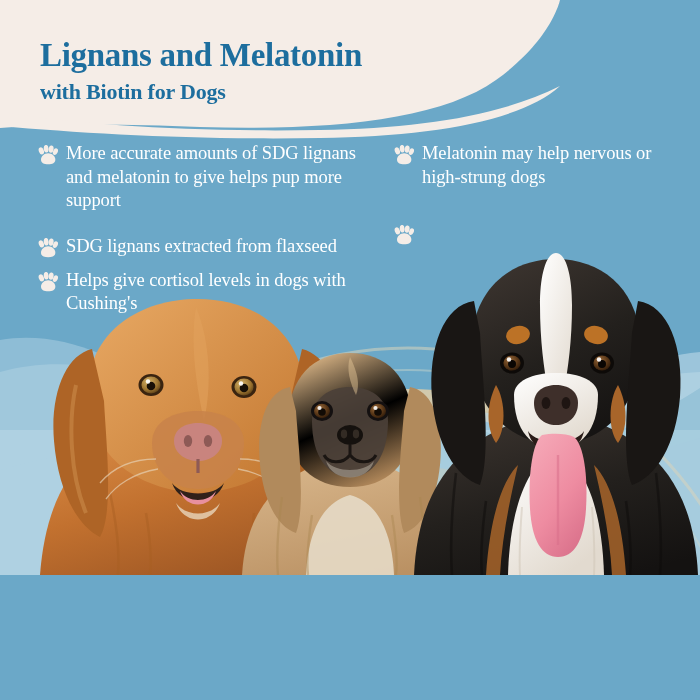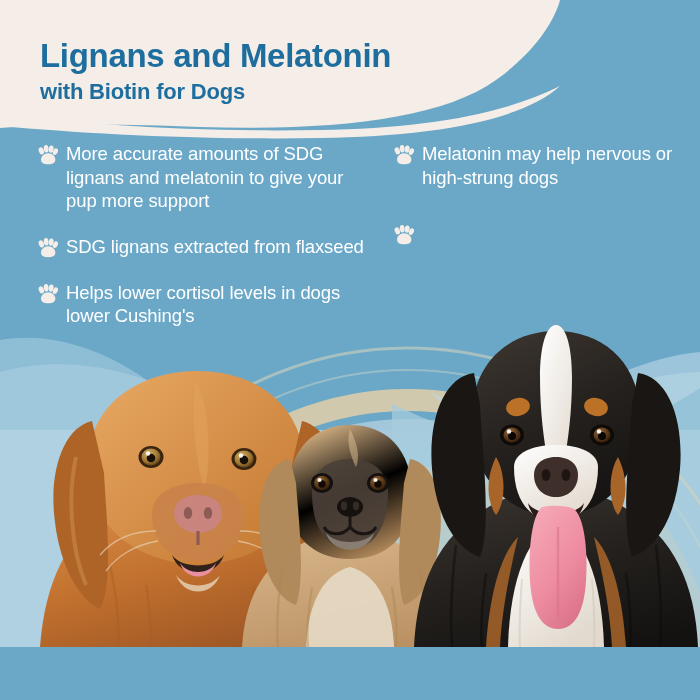--- a/index.html
+++ b/index.html
@@ -3,22 +3,23 @@
 <meta charset="utf-8">
 <title>Lignans and Melatonin with Biotin for Dogs</title>
 <style>
   html,body{margin:0;padding:0;}
   body{
     width:700px;height:700px;
     font-family:"Liberation Sans","DejaVu Sans",sans-serif;
     overflow:hidden;background:#6BA8C8;
   }
   #poster{
-    position:relative;width:700px;height:647px;overflow:hidden;
+    position:relative;width:700px;height:575px;overflow:hidden;
     background:#6BA8C8;
+    font-family:Liberation Serif, serif;
   }
 
   
   .bg-layer{position:absolute;inset:0;width:700px;height:700px;}
 
   
   .header-text{
     position:absolute;left:40px;top:38px;width:520px;z-index:6;
   }
   .title-main{
@@ -43,21 +44,21 @@
     color:#FFFFFF;font-size:18.5px;line-height:1.28;
     letter-spacing:-0.1px;margin:0;
   }
   .paw{
     position:absolute;left:0;top:3px;width:22px;height:20px;
     display:block;
   }
 
   
   .col-left  .b1{margin-bottom:22px;}
-  .col-left  .b2{margin-bottom:22px;}
+  .col-left  .b2{margin-bottom:10px;}
   .col-right .b1{margin-bottom:33px;}
 
   
   .dogs{position:absolute;left:0;bottom:0;width:700px;height:330px;z-index:5;}
 </style>
 </head>
 <body>
 
 <div id="poster">
 
@@ -164,21 +165,21 @@
 
       <div class="bullet b1">
         <svg class="paw" viewBox="0 0 26 24">
           <ellipse cx="6.2" cy="7.0" rx="3.0" ry="4.4" fill="#F5EDE7" transform="rotate(-20 6.2 7.0)"></ellipse>
           <ellipse cx="12.0" cy="4.4" rx="2.9" ry="4.5" fill="#F5EDE7" transform="rotate(-6 12 4.4)"></ellipse>
           <ellipse cx="18.0" cy="4.9" rx="2.9" ry="4.4" fill="#F5EDE7" transform="rotate(9 18 4.9)"></ellipse>
           <ellipse cx="23.1" cy="8.0" rx="2.8" ry="4.2" fill="#F5EDE7" transform="rotate(24 23.1 8)"></ellipse>
           <path d="M14.4,10.0 C19.0,10.0 23.0,13.6 23.0,17.6 C23.0,21.2 19.6,23.2 14.4,23.2
                    C9.2,23.2 5.8,21.2 5.8,17.6 C5.8,13.6 9.8,10.0 14.4,10.0 Z" fill="#F5EDE7"></path>
         </svg>
-        <p class="bullet-text">More accurate amounts of SDG lignans and melatonin to give your pup more support</p>
+        <p class="bullet-text">More accurate amounts of SDG lignans and melatonin to give helps pup more support</p>
       </div>
 
       <div class="bullet b2">
         <svg class="paw" viewBox="0 0 26 24">
           <ellipse cx="6.2" cy="7.0" rx="3.0" ry="4.4" fill="#F5EDE7" transform="rotate(-20 6.2 7.0)"></ellipse>
           <ellipse cx="12.0" cy="4.4" rx="2.9" ry="4.5" fill="#F5EDE7" transform="rotate(-6 12 4.4)"></ellipse>
           <ellipse cx="18.0" cy="4.9" rx="2.9" ry="4.4" fill="#F5EDE7" transform="rotate(9 18 4.9)"></ellipse>
           <ellipse cx="23.1" cy="8.0" rx="2.8" ry="4.2" fill="#F5EDE7" transform="rotate(24 23.1 8)"></ellipse>
           <path d="M14.4,10.0 C19.0,10.0 23.0,13.6 23.0,17.6 C23.0,21.2 19.6,23.2 14.4,23.2
                    C9.2,23.2 5.8,21.2 5.8,17.6 C5.8,13.6 9.8,10.0 14.4,10.0 Z" fill="#F5EDE7"></path>
@@ -188,21 +189,21 @@
 
       <div class="bullet b3">
         <svg class="paw" viewBox="0 0 26 24">
           <ellipse cx="6.2" cy="7.0" rx="3.0" ry="4.4" fill="#F5EDE7" transform="rotate(-20 6.2 7.0)"></ellipse>
           <ellipse cx="12.0" cy="4.4" rx="2.9" ry="4.5" fill="#F5EDE7" transform="rotate(-6 12 4.4)"></ellipse>
           <ellipse cx="18.0" cy="4.9" rx="2.9" ry="4.4" fill="#F5EDE7" transform="rotate(9 18 4.9)"></ellipse>
           <ellipse cx="23.1" cy="8.0" rx="2.8" ry="4.2" fill="#F5EDE7" transform="rotate(24 23.1 8)"></ellipse>
           <path d="M14.4,10.0 C19.0,10.0 23.0,13.6 23.0,17.6 C23.0,21.2 19.6,23.2 14.4,23.2
                    C9.2,23.2 5.8,21.2 5.8,17.6 C5.8,13.6 9.8,10.0 14.4,10.0 Z" fill="#F5EDE7"></path>
         </svg>
-        <p class="bullet-text">Helps lower cortisol levels in dogs lower Cushing's</p>
+        <p class="bullet-text">Helps give cortisol levels in dogs with Cushing's</p>
       </div>
 
     </div>
 
     <div class="col col-right">
 
       <div class="bullet b1">
         <svg class="paw" viewBox="0 0 26 24">
           <ellipse cx="6.2" cy="7.0" rx="3.0" ry="4.4" fill="#F5EDE7" transform="rotate(-20 6.2 7.0)"></ellipse>
           <ellipse cx="12.0" cy="4.4" rx="2.9" ry="4.5" fill="#F5EDE7" transform="rotate(-6 12 4.4)"></ellipse>

